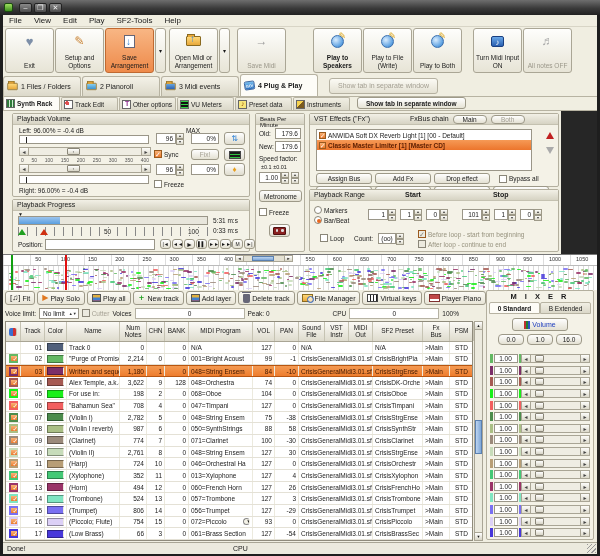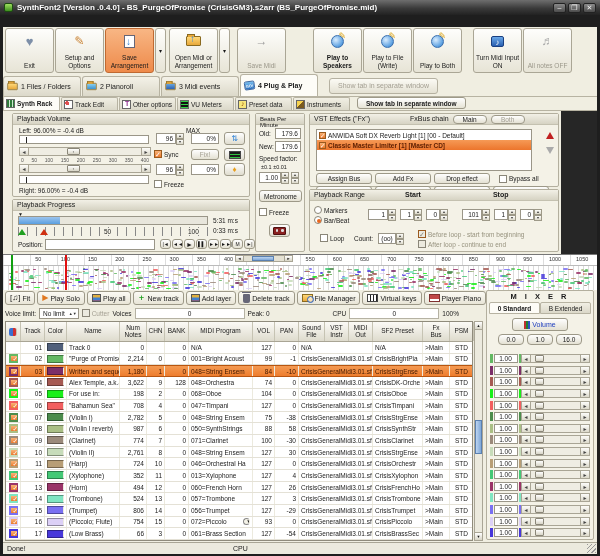--- a/index.html
+++ b/index.html
@@ -180,26 +180,33 @@
   .grip{position:absolute;right:1px;bottom:1px;width:9px;height:9px;
     background:repeating-linear-gradient(135deg,#999 0 1px,transparent 1px 3px);}
 </style>
 </head>
 <body>
 
 <div class="window">
 
   <div class="titlebar">
     <div class="app-icon"></div>
-    <span class="titletext">SynthFont2 [Version .0.4.0] - BS_PurgeOfPromise (CrisisGM3).s2arr (BS_PurgeOfPromise.mid)</span>
     <div class="winbtn">–</div>
     <div class="winbtn">❐</div>
     <div class="winbtn">✕</div>
   </div>
 
+  <div class="menubar" id="menubar">
+      <div class="mitem">File</div>
+      <div class="mitem">View</div>
+      <div class="mitem">Edit</div>
+      <div class="mitem">Play</div>
+      <div class="mitem">SF2-Tools</div>
+      <div class="mitem">Help</div>
+    </div>
   <div class="toolbar" id="toolbar">
       <div class="tbtn">
         <div class="ticon">
           <span class="g-exit">♥</span>
         </div>
         <div class="tlabel">Exit</div>
       </div>
       <div class="tbtn">
         <div class="ticon">
           <span class="g-setup">✎</span>

